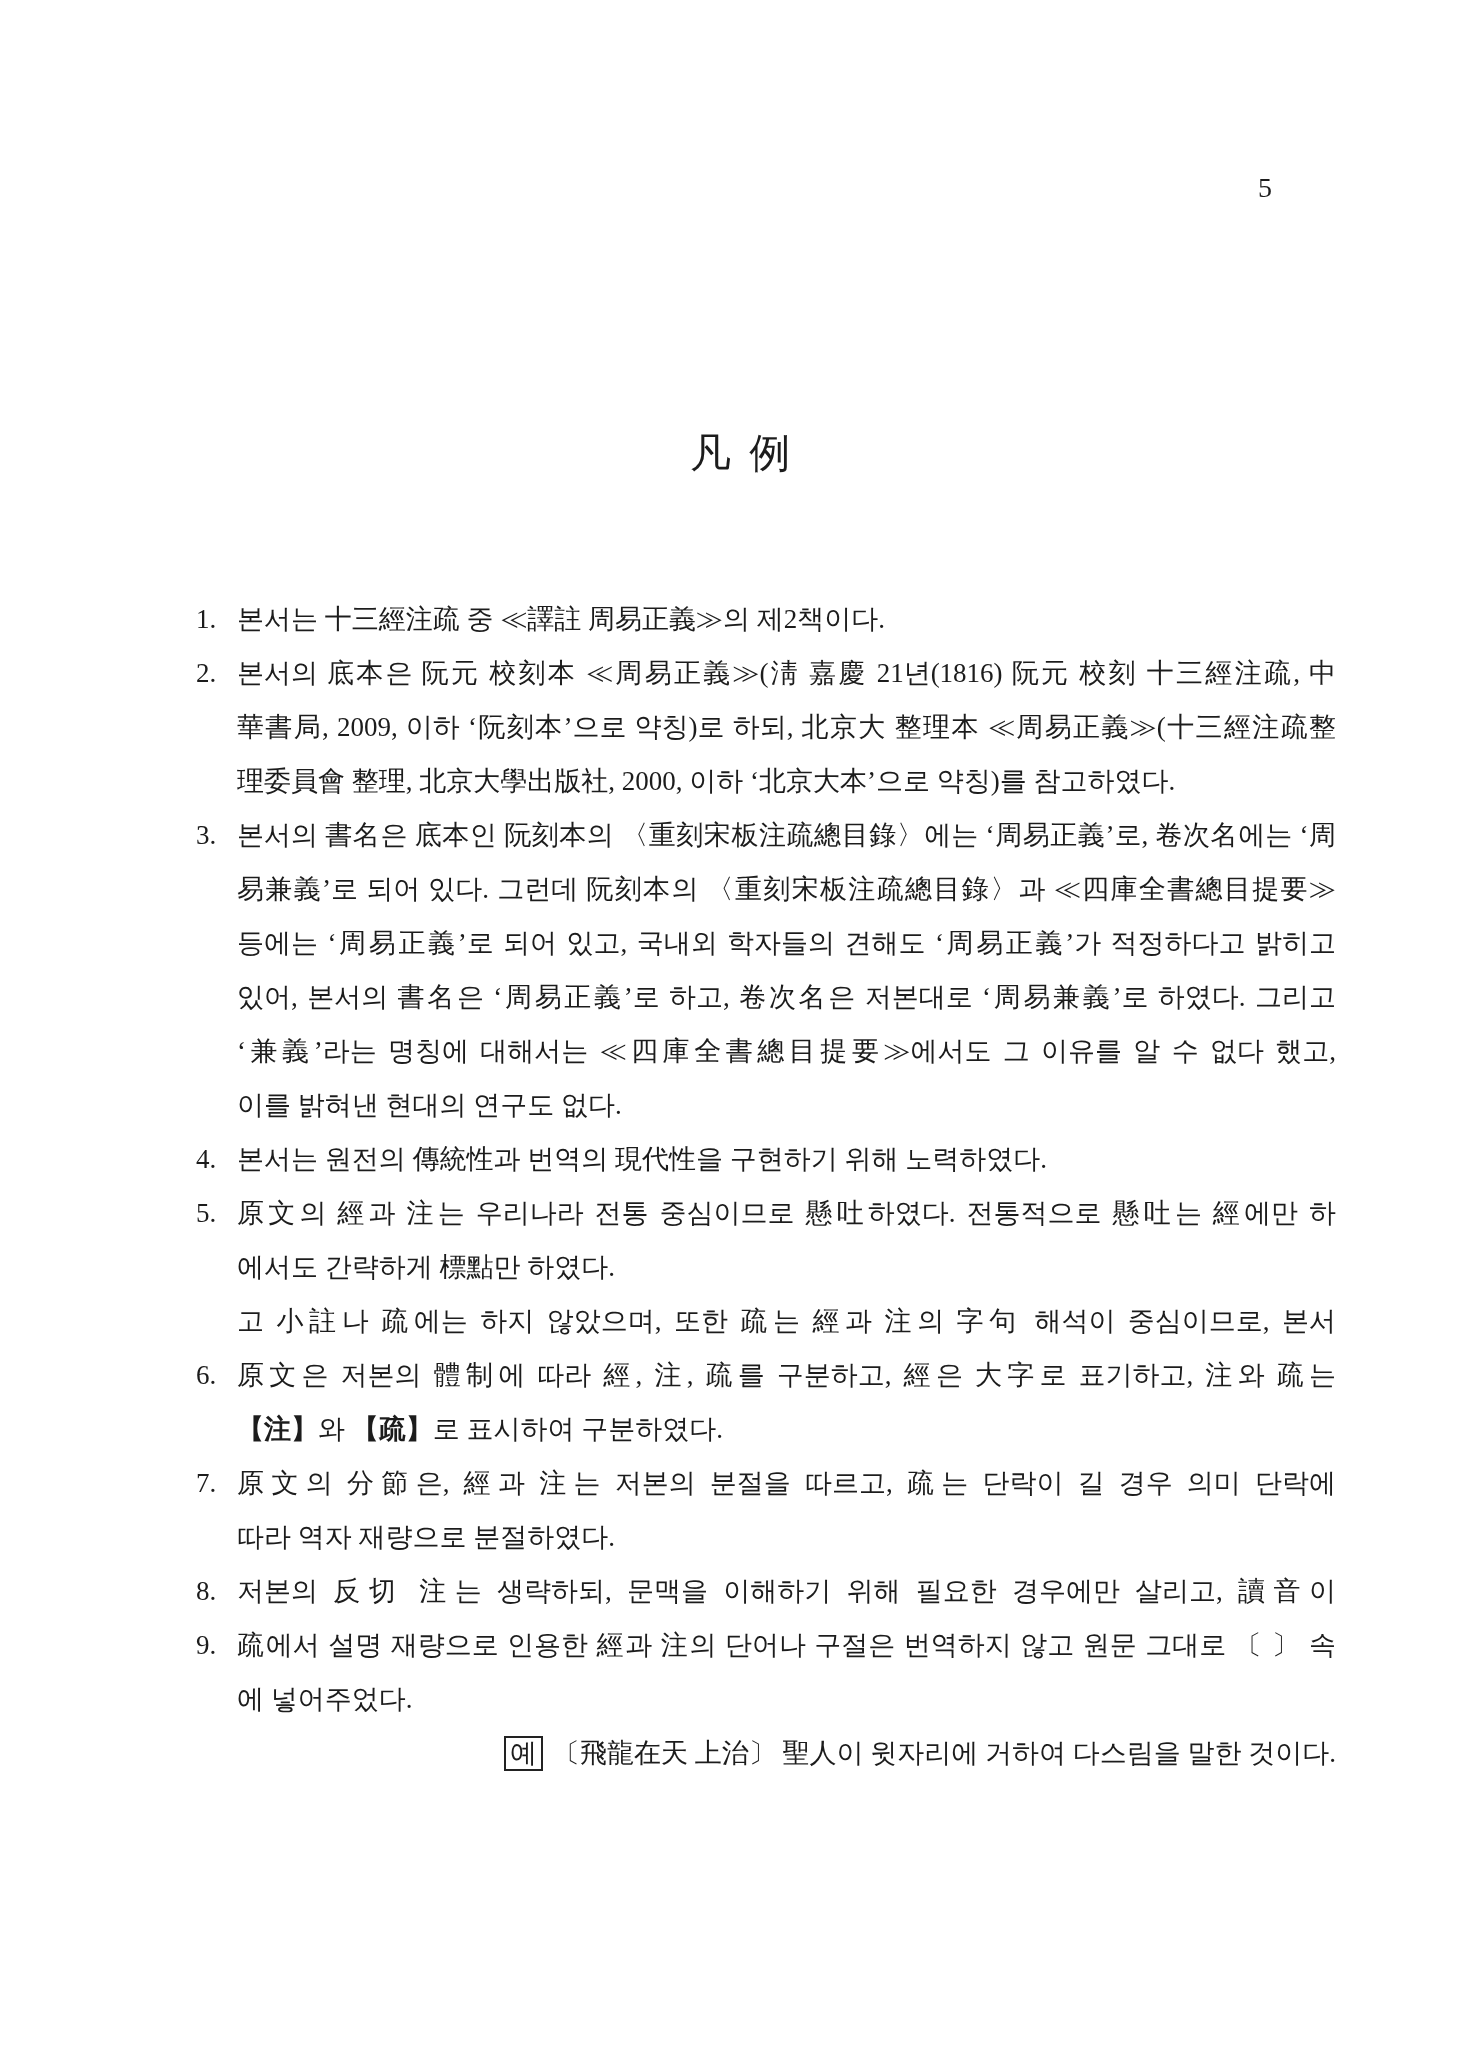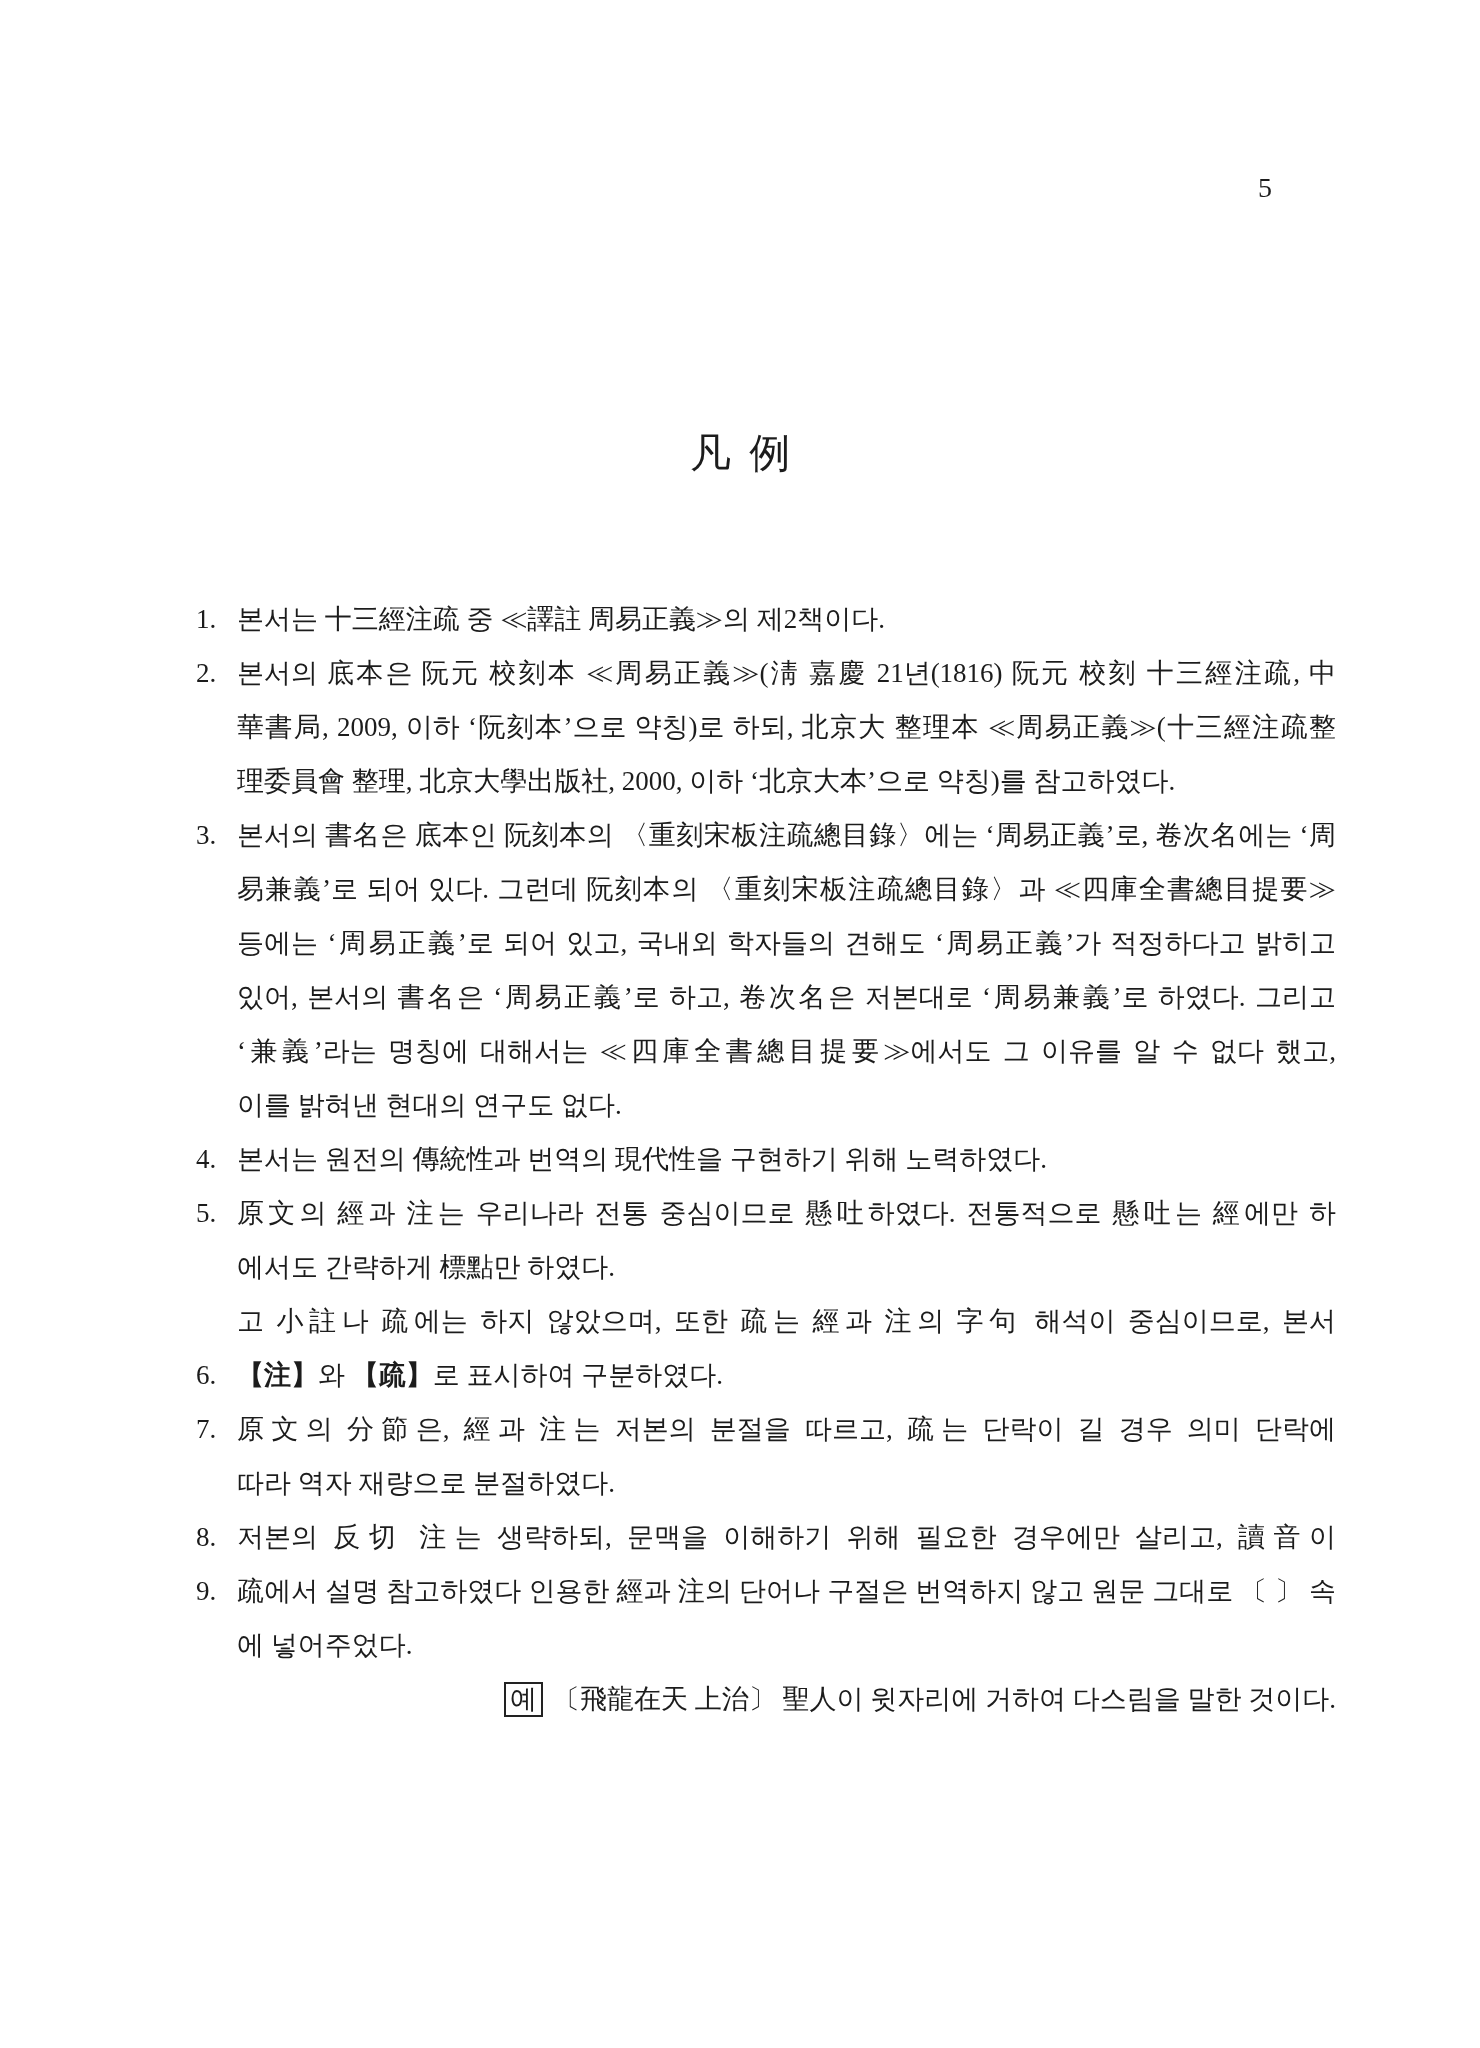--- a/index.html
+++ b/index.html
@@ -112,39 +112,40 @@
 
     <div class="item">
       <span class="no">5.</span>
       <div class="ln jl">原文의 經과 注는 우리나라 전통 중심이므로 懸吐하였다. 전통적으로 懸吐는 經에만 하</div>
       <div class="ln lf">에서도 간략하게 標點만 하였다.</div>
       <div class="ln jl">고 小註나 疏에는 하지 않았으며, 또한 疏는 經과 注의 字句 해석이 중심이므로, 본서</div>
     </div>
 
     <div class="item">
       <span class="no">6.</span>
+      <div class="ln jl">原文은 저본의 體制에 따라 經, 注, 疏를 구분하고, 經은 大字로 표기하고, 注와 疏는</div>
       <div class="ln lf">
         <span class="tag">【注】</span><span>와 </span><span class="tag">【疏】</span><span>로 표시하여 구분하였다.</span>
       </div>
     </div>
 
     <div class="item">
       <span class="no">7.</span>
       <div class="ln jl">原文의 分節은, 經과 注는 저본의 분절을 따르고, 疏는 단락이 길 경우 의미 단락에</div>
       <div class="ln lf">따라 역자 재량으로 분절하였다.</div>
     </div>
 
     <div class="item">
       <span class="no">8.</span>
       <div class="ln jl">저본의 反切 注는 생략하되, 문맥을 이해하기 위해 필요한 경우에만 살리고, 讀音이</div>
     </div>
 
     <div class="item">
       <span class="no">9.</span>
-      <div class="ln jl">疏에서 설명 참고하였다 인용한 經과 注의 단어나 구절은 번역하지 않고 원문 그대로 〔 〕 속</div>
+      <div class="ln jl">疏에서 설명 재량으로 인용한 經과 注의 단어나 구절은 번역하지 않고 원문 그대로 〔 〕 속</div>
       <div class="ln lf">에 넣어주었다.</div>
     </div>
 
     <div class="example">
       <span class="ex-badge">예</span><span>〔飛龍在天 上治〕 聖人이 윗자리에 거하여 다스림을 말한 것이다.</span>
     </div>
 
   </div>
 </div>
 

